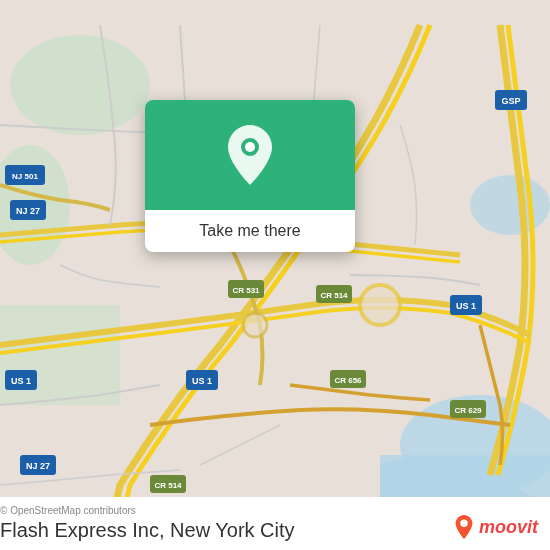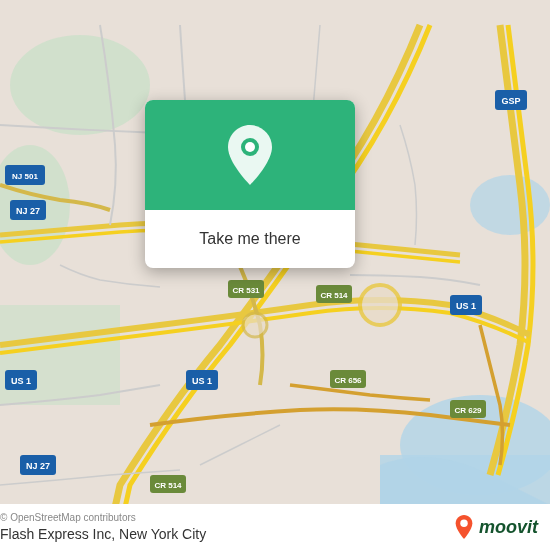--- a/index.html
+++ b/index.html
@@ -55,21 +55,21 @@
       background-color: #2db37a;
       width: 100%;
       height: 110px;
       display: flex;
       align-items: center;
       justify-content: center;
     }
 
     #popup-bottom {
       width: 100%;
-      padding: 20px 16px;
+      padding: 12px 16px;
       text-align: center;
     }
 
     #take-me-there-btn {
       font-size: 16px;
       font-weight: 500;
       color: #333;
       cursor: pointer;
       background: none;
       border: none;
@@ -87,21 +87,21 @@
       z-index: 10;
     }
 
     #copyright-text {
       font-size: 10px;
       color: #888;
       margin-bottom: 3px;
     }
 
     #location-title {
-      font-size: 14px;
+      font-size: 20px;
       color: #333;
       font-weight: 400;
     }
 
     
     #moovit-logo {
       position: absolute;
       bottom: 10px;
       right: 12px;
       display: flex;
@@ -111,21 +111,21 @@
 
     .moovit-pin {
       width: 22px;
       height: 26px;
       margin-right: 4px;
     }
 
     .moovit-text {
       font-size: 18px;
       font-weight: bold;
-      color: #14532d;
+      color: #ef4444;
       font-style: italic;
     }
   </style>
 </head>
 <body>
 
 <div id="map-container">
   <div id="map-bg"></div>
 
   <svg id="map-svg" viewBox="0 0 550 500" xmlns="http://www.w3.org/2000/svg">

